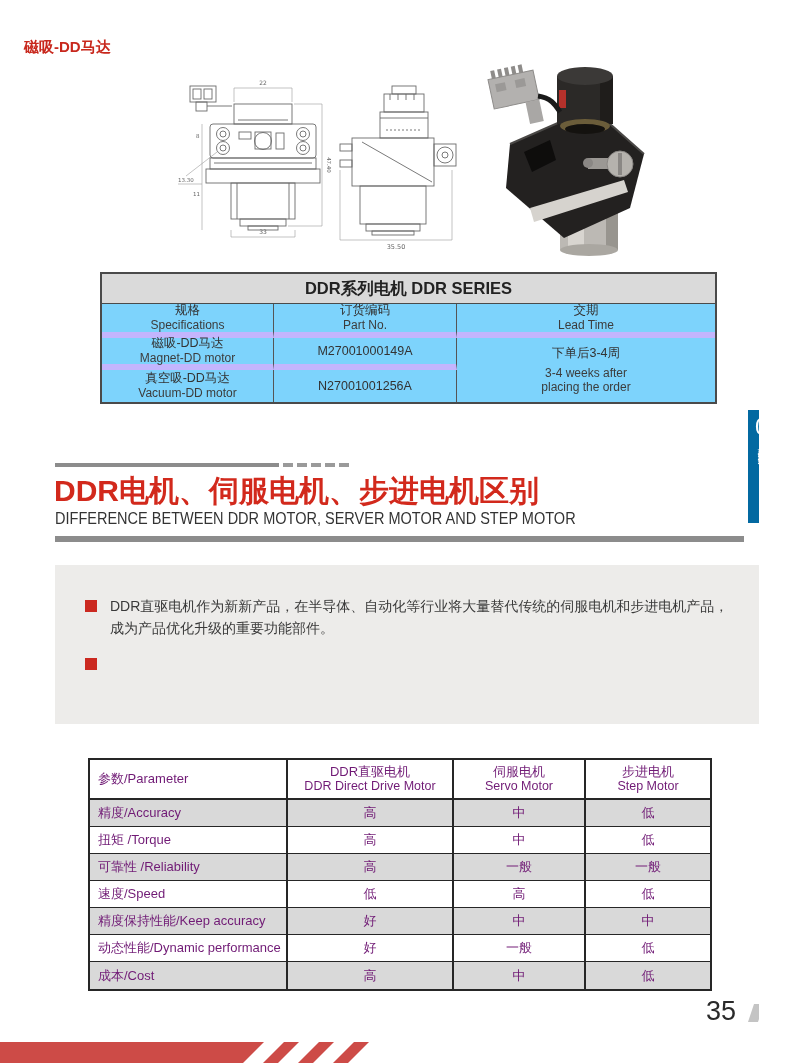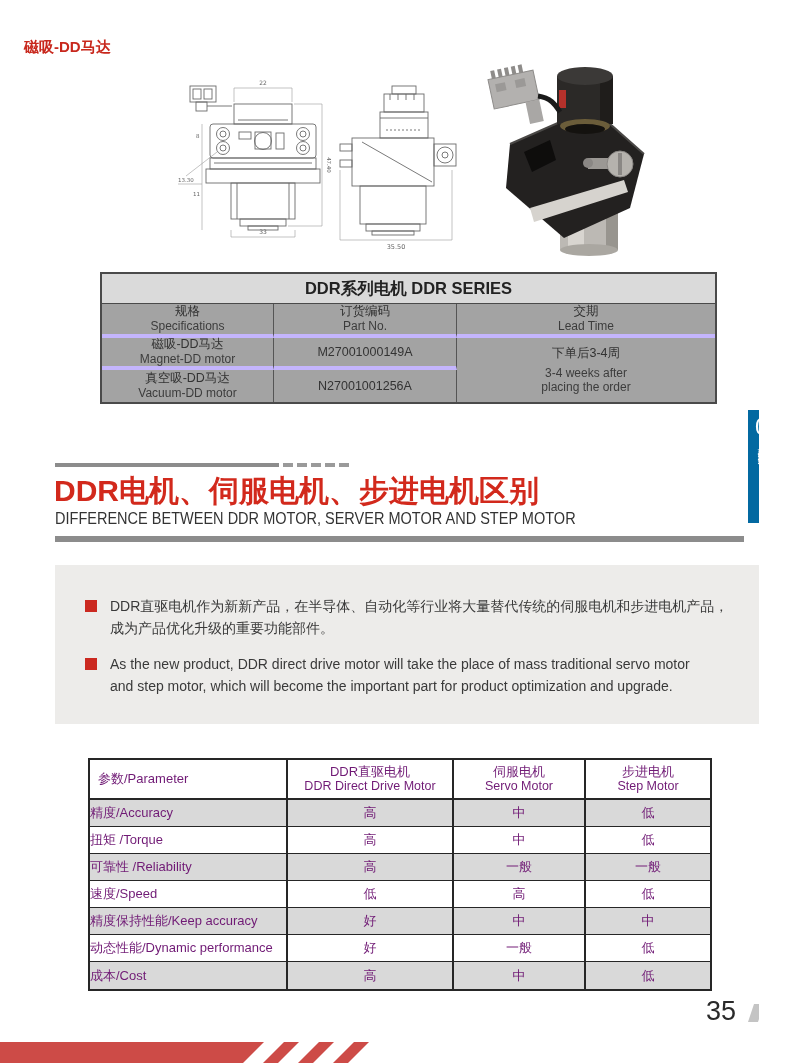--- a/index.html
+++ b/index.html
@@ -7,25 +7,25 @@
         font-family:"Liberation Sans","DejaVu Sans",sans-serif;}
 
   
   .corner-tag{position:absolute;left:24px;top:38px;font-size:15px;font-weight:bold;color:#c8281d;}
 
   
   .draw{position:absolute;}
   .draw svg text{font-family:"DejaVu Sans",sans-serif;}
 
   
-  .stable{position:absolute;left:100px;top:272px;width:613px;border:2px solid #4a4a4a;color:#333;background:#a3a3a3;}
+  .stable{position:absolute;left:100px;top:272px;width:613px;border:2px solid #4a4a4a;color:#333;background:#7dd3fc;}
   .stable-title{height:29px;line-height:29px;text-align:center;font-weight:bold;font-size:16.5px;
                 background:#dadada;border-bottom:1px solid #4a4a4a;color:#222;}
   .stable-grid{display:grid;grid-template-columns:172px 183px 1fr;grid-template-rows:34px 32px 32px;}
-  .scell{border-right:1px solid #555;border-bottom:4px solid #c4b5fd;display:flex;flex-direction:column;
+  .scell{border-right:1px solid #555;border-bottom:6px solid #c4b5fd;display:flex;flex-direction:column;
          align-items:center;justify-content:center;line-height:1.2;}
   .scell.last{border-right:none;}
   .scell.bot{border-bottom:none;}
   .scell .zh{font-size:12.5px;}
   .scell .en{font-size:12px;color:#3c3c3c;}
   .scell.pn{font-size:12.5px;}
   .lead-cell{grid-column:3;grid-row:2 / span 2;border-right:none;border-bottom:none;}
   .lead-cell .zh{margin-bottom:5px;font-size:12.5px;}
 
   
@@ -55,21 +55,21 @@
   
   .ctable{position:absolute;left:88px;top:758px;width:620px;border:2px solid #262626;background:#fff;}
   .cgrid{display:grid;grid-template-columns:198px 166px 132px 1fr;grid-template-rows:40px repeat(7,27px);}
   .ccell{border-right:2px solid #262626;border-bottom:1px solid #262626;display:flex;align-items:center;
          justify-content:center;font-size:13px;color:#701a75;}
   .ccell.r{border-right:none;}
   .ccell.cbot{border-bottom:none;}
   .chead{flex-direction:column;line-height:1.2;border-bottom-width:2px;}
   .chead .en{font-size:12.5px;}
   .chead1{flex-direction:column;align-items:flex-start;justify-content:center;padding-left:8px;border-bottom-width:2px;}
-  .cparam{justify-content:flex-start;}
+  .cparam{justify-content:flex-start;padding-left:8px;}
   .crow-alt{background:#d9d9d9;}
 
   
   .page-num{position:absolute;left:706px;top:996px;font-size:27px;color:#2a2a2a;}
   .num-slashes{position:absolute;left:748px;top:1004px;}
 
   
   .bottom-band{position:absolute;left:0;top:1040px;}
 </style>
 </head>
@@ -270,24 +270,20 @@
   <div class="intro-box">
     <div class="bullet">
       <div class="sq"></div>
       <div class="txt">
         <span>DDR直驱电机作为新新产品，在半导体、自动化等行业将大量替代传统的伺服电机和步进电机产品，</span>
         <span>成为产品优化升级的重要功能部件。</span>
       </div>
     </div>
     <div class="bullet">
       <div class="sq"></div>
-      <div class="txt">
-        <span>As the new product, DDR direct drive motor will take the place of mass traditional servo motor</span>
-        <span>and step motor, which will become the important part for product optimization and upgrade.</span>
-      </div>
     </div>
   </div>
 
   <div class="ctable">
     <div class="cgrid">
       <div class="ccell chead1">参数/Parameter</div>
       <div class="ccell chead">
         <div>DDR直驱电机</div>
         <div class="en">DDR Direct Drive Motor</div>
       </div>

